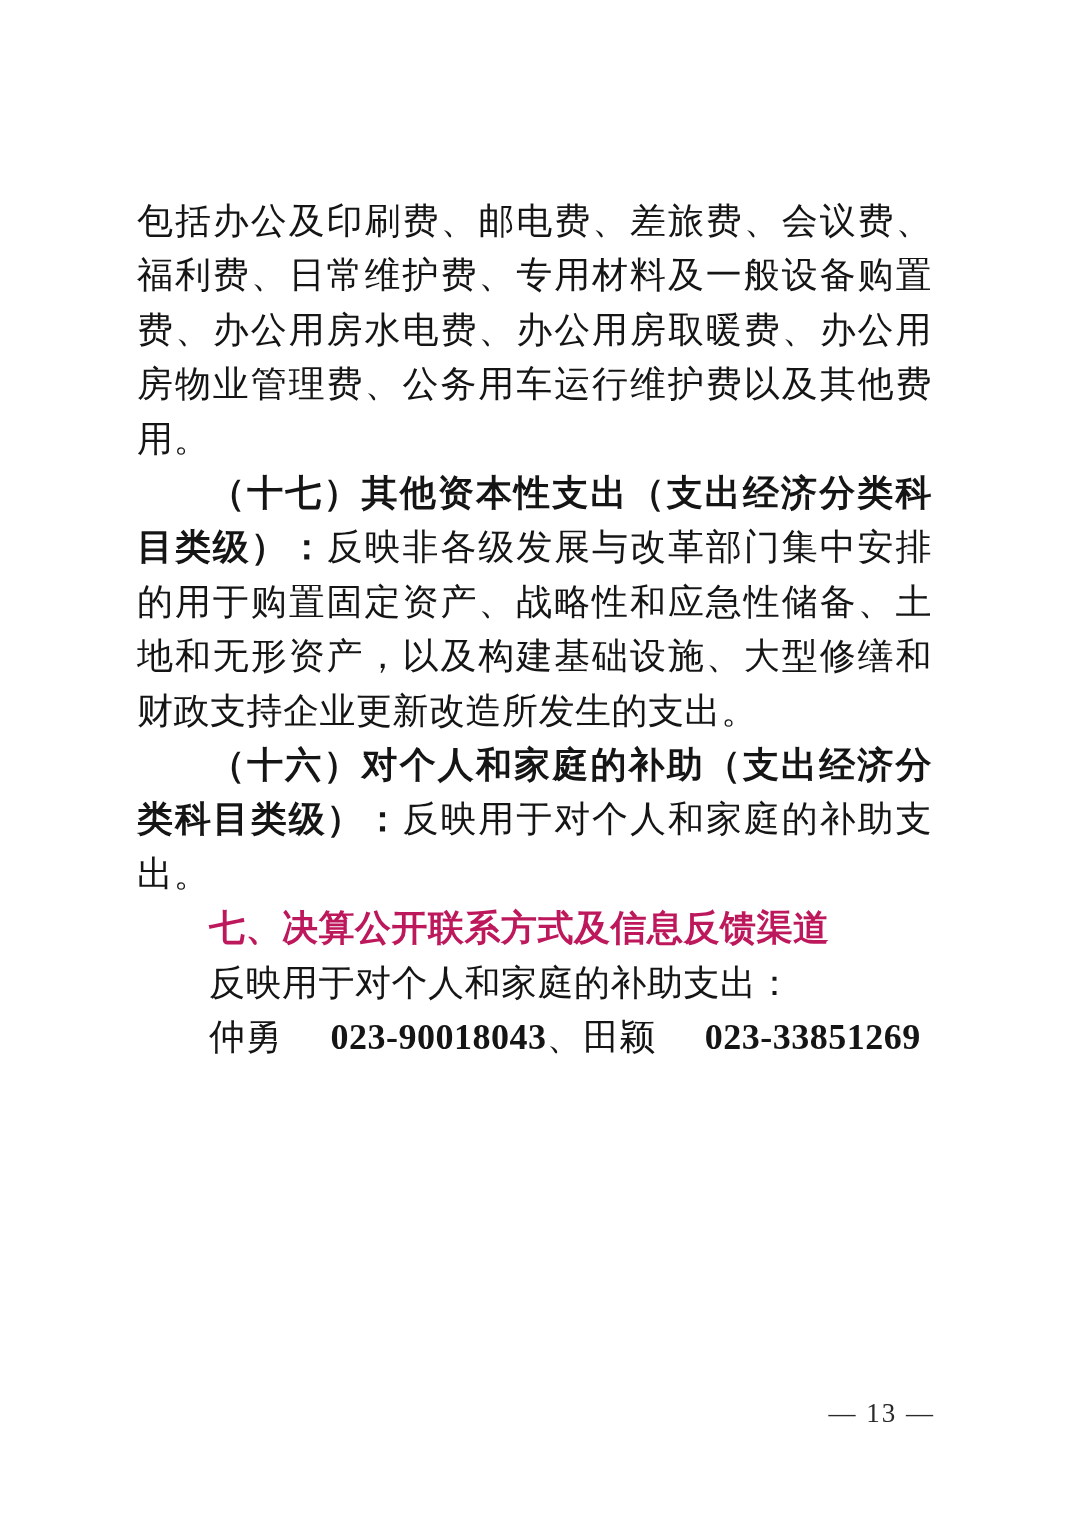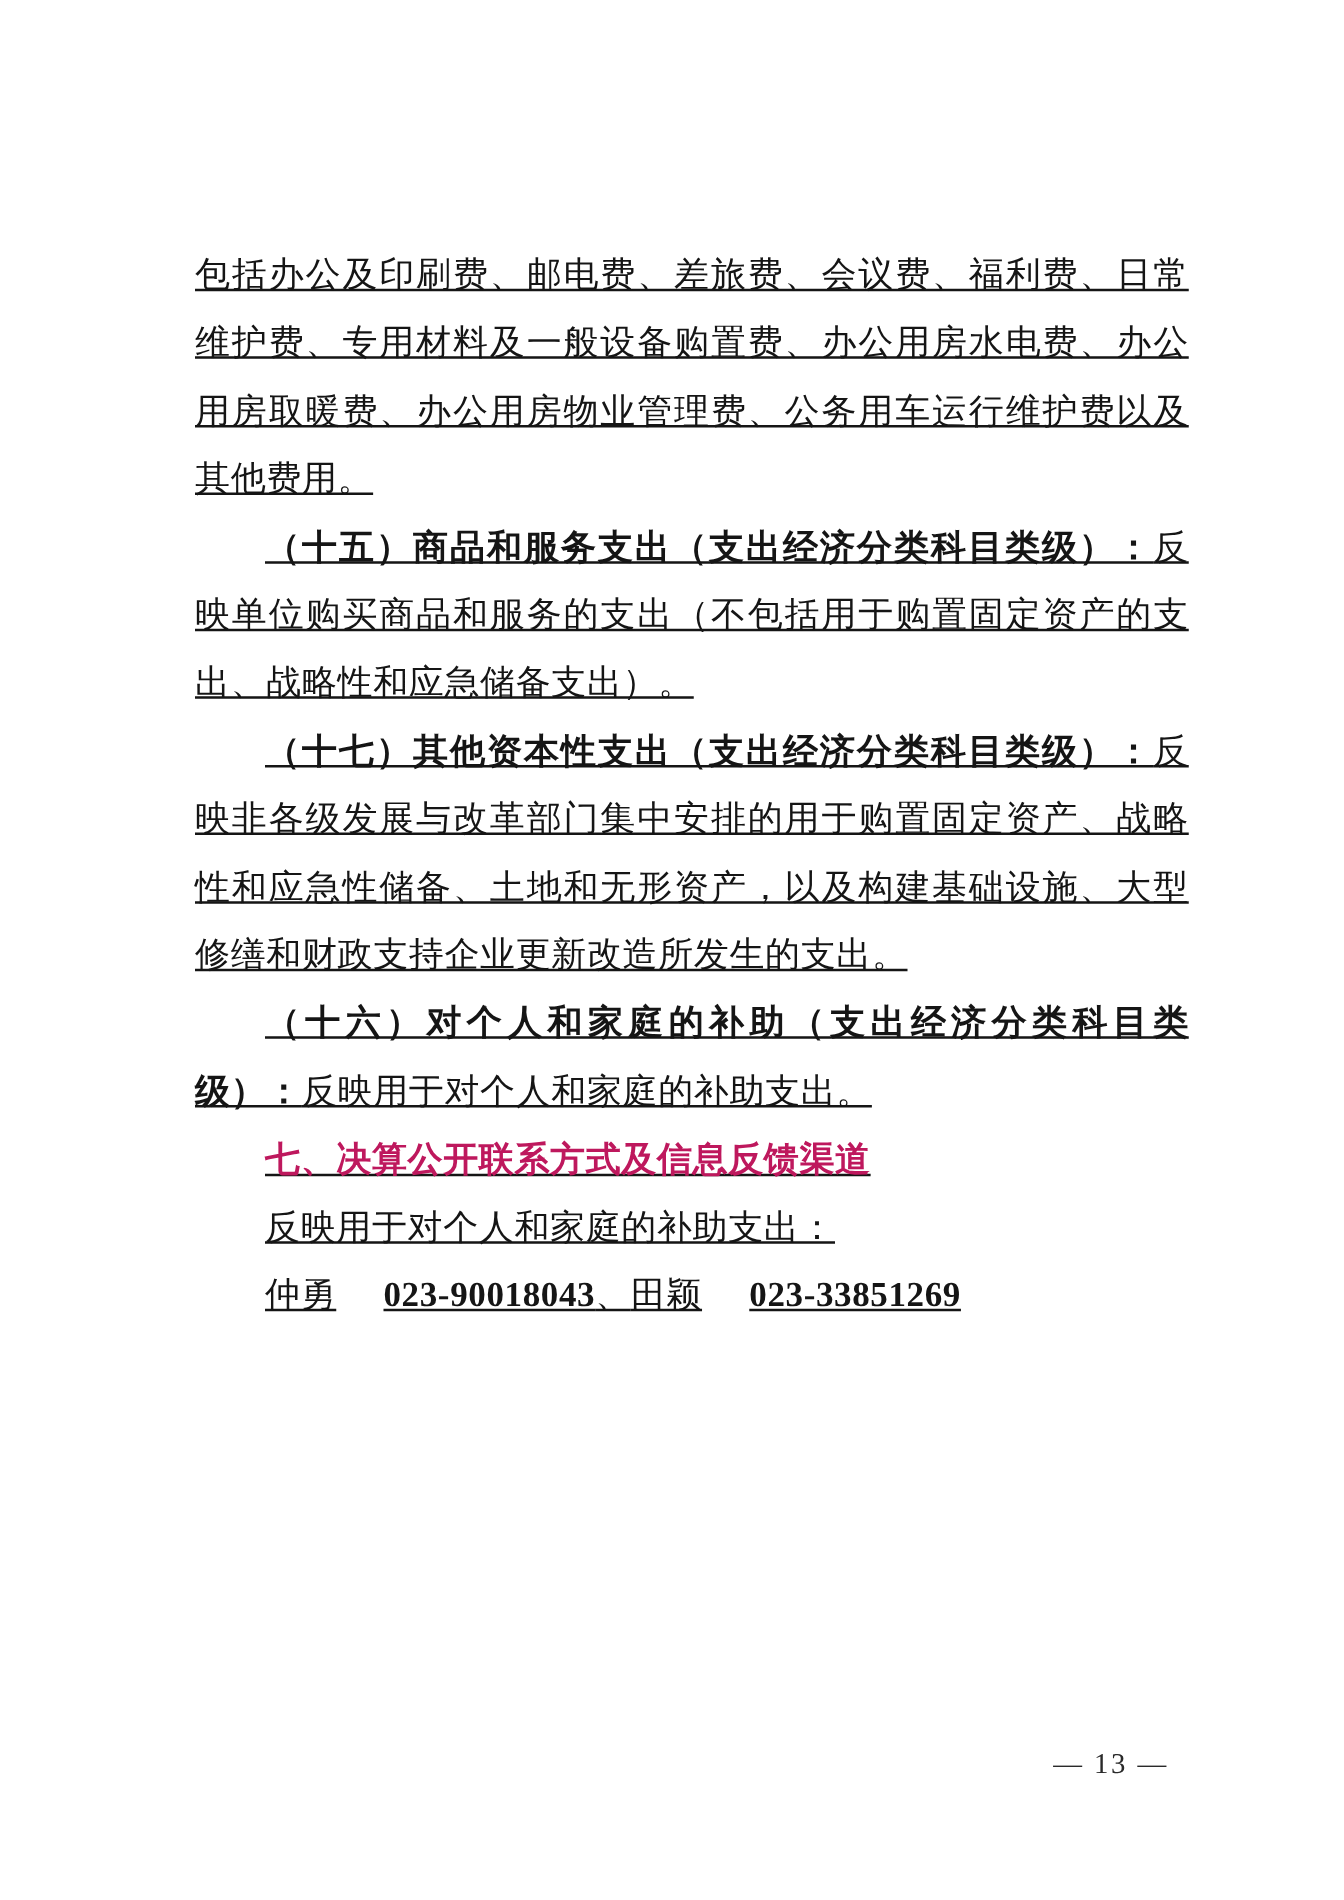--- a/index.html
+++ b/index.html
@@ -15,30 +15,29 @@
     font-family: "Liberation Serif", "DejaVu Serif", serif;
     color: #151515;
   }
   .page {
     position: absolute;
     inset: 0;
     background: #ffffff;
   }
   .content {
     position: absolute;
-    left: 156px;
+    left: 137px;
     top: 194px;
     width: 795px;
-    font-size: 28px;
+    font-size: 36px;
     line-height: 54.4px;
     text-align: justify;
     text-justify: inter-character;
     word-break: break-all;
     letter-spacing: 0.5px;
-    text-decoration: underline;
   }
   .para {
     margin: 0;
   }
   .indent {
     text-indent: 2em;
   }
   .lead {
     font-weight: bold;
   }
@@ -52,36 +51,35 @@
   .contact-name {
     margin-right: 1.35em;
   }
   .phone {
     font-weight: bold;
   }
   .page-number {
     position: absolute;
     top: 1398px;
     right: 140px;
-    font-size: 23px;
+    font-size: 27px;
     letter-spacing: 2px;
     color: #2a2a2a;
     font-family: "Liberation Serif", "DejaVu Serif", serif;
   }
 </style>
 </head>
 <body>
 
 <div class="page">
   <div class="content">
 
     <p class="para">包括办公及印刷费、邮电费、差旅费、会议费、福利费、日常维护费、专用材料及一般设备购置费、办公用房水电费、办公用房取暖费、办公用房物业管理费、公务用车运行维护费以及其他费用。</p>
 
 
-    <p class="para indent"><span class="lead">（十五）商品和服务支出（支出经济分类科目类级）：</span><span>反映单位购买商品和服务的支出（不包括用于购置固定资产的支出、战略性和应急储备支出）。</span></p>
 
     <p class="para indent"><span class="lead">（十七）其他资本性支出（支出经济分类科目类级）：</span><span>反映非各级发展与改革部门集中安排的用于购置固定资产、战略性和应急性储备、土地和无形资产，以及构建基础设施、大型修缮和财政支持企业更新改造所发生的支出。</span></p>
 
     <p class="para indent"><span class="lead">（十六）对个人和家庭的补助（支出经济分类科目类级）：</span><span>反映用于对个人和家庭的补助支出。</span></p>
 
     <p class="section-heading">七、决算公开联系方式及信息反馈渠道</p>
 
     <p class="para indent">反映用于对个人和家庭的补助支出：</p>
 
     <p class="para indent"><span class="contact-name">仲勇</span><span class="phone">023-90018043</span><span>、</span><span class="contact-name">田颖</span><span class="phone">023-33851269</span></p>

